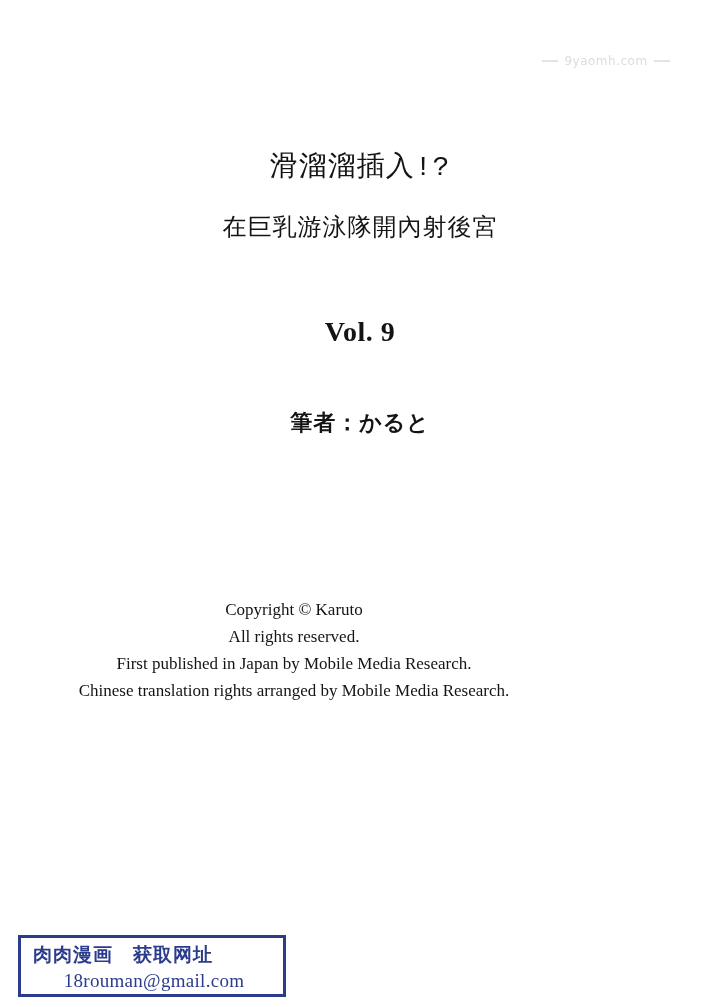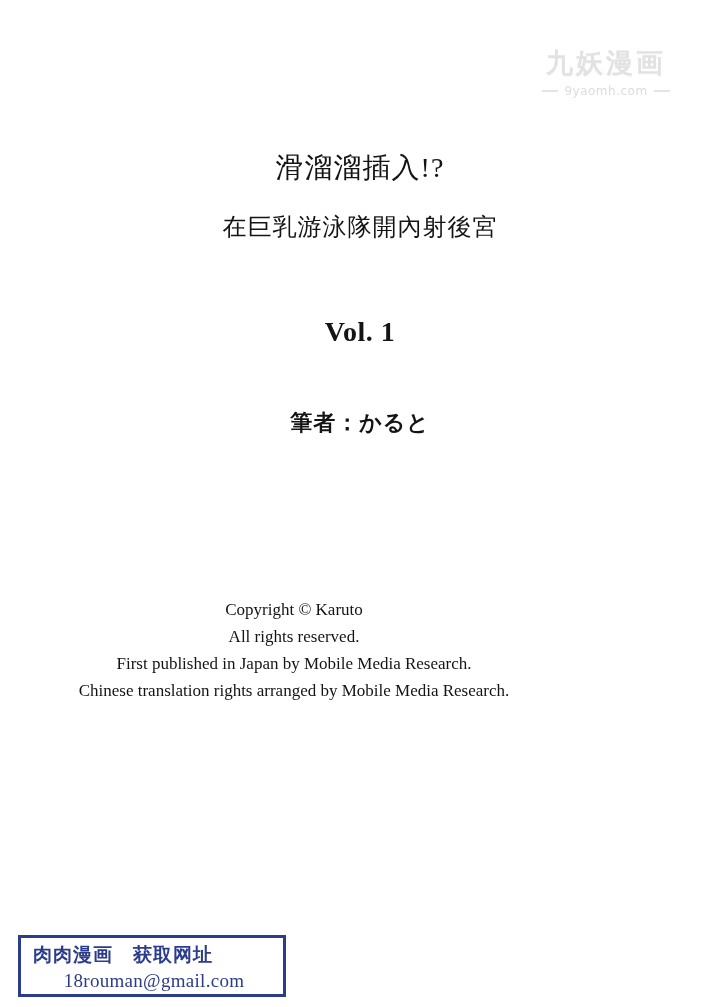--- a/index.html
+++ b/index.html
@@ -55,21 +55,21 @@
 
   
   .title-block {
     position: absolute;
     top: 150px;
     left: 0;
     width: 720px;
     text-align: center;
   }
   .main-title {
-    font-family: Liberation Serif, serif;
+    font-family: Liberation Mono, monospace;
     font-size: 28px;
     font-weight: 400;
     letter-spacing: 1px;
     color: #141414;
     line-height: 1.3;
   }
   .sub-title {
     font-family: "DejaVu Sans", sans-serif;
     font-size: 24px;
     font-weight: 400;
@@ -148,32 +148,31 @@
     color: #2c3c8c;
     margin-top: 2px;
     letter-spacing: 0.3px;
     text-align: center;
   }
 </style>
 </head>
 <body>
 
 <div class="watermark">
-  <div class="watermark-title">九妖漫画</div>
   <div class="watermark-url-row">
     <span class="watermark-rule"></span>
     <span class="watermark-url">9yaomh.com</span>
     <span class="watermark-rule"></span>
   </div>
 </div>
 
 <div class="title-block">
   <div class="main-title">滑溜溜插入!?</div>
   <div class="sub-title">在巨乳游泳隊開內射後宮</div>
-  <div class="volume">Vol. 1</div>
+  <div class="volume">Vol. 9</div>
   <div class="author">筆者：かると</div>
 </div>
 
 <div class="copyright-block">
   <div class="copyright-line">Copyright © Karuto</div>
   <div class="copyright-line">All rights reserved.</div>
   <div class="copyright-line">First published in Japan by Mobile Media Research.</div>
   <div class="copyright-line">Chinese translation rights arranged by Mobile Media Research.</div>
 </div>
 

